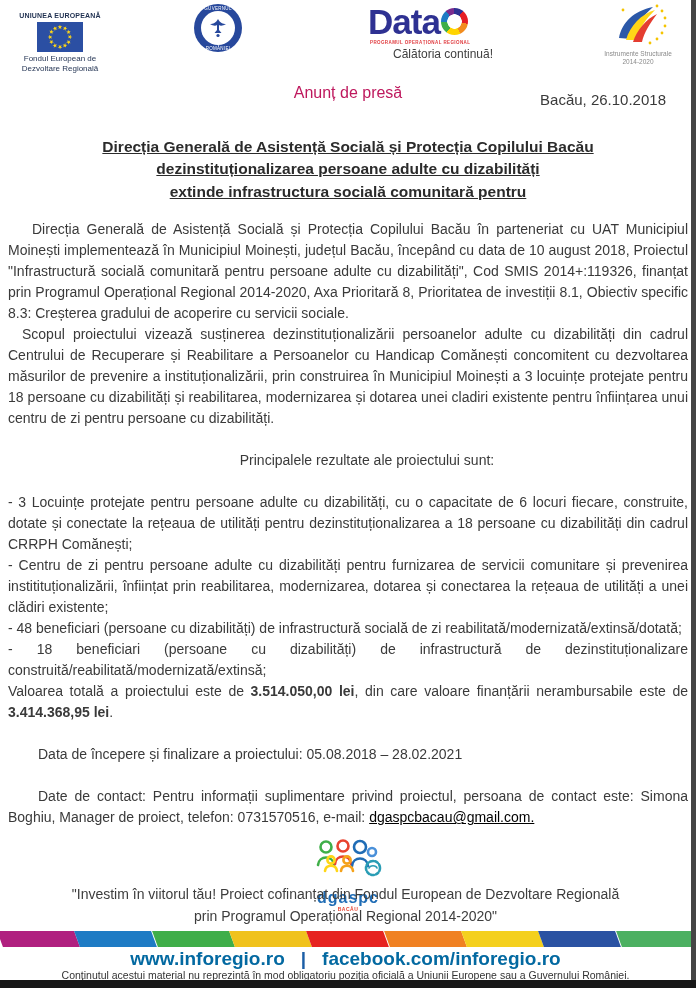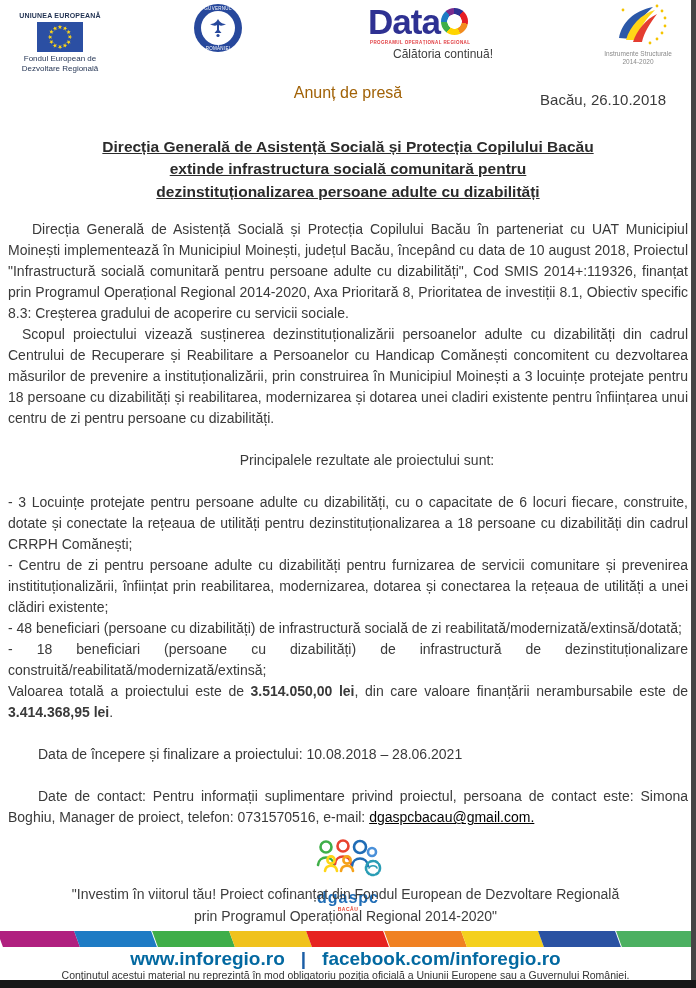--- a/index.html
+++ b/index.html
@@ -45,21 +45,21 @@
       radial-gradient(circle at 50% 50%, #ffffff 0 7px, rgba(255,255,255,0) 7.5px),
       conic-gradient(#2e3192 0 40deg,#e51e25 40deg 100deg,#f28c1e 100deg 155deg,#ffd400 155deg 215deg,#3fae49 215deg 270deg,#1e7bc4 270deg 320deg,#7a2c8e 320deg 360deg);}
   .regio-sub{font-size:4.5px;font-weight:bold;color:#e03a3e;letter-spacing:.4px;margin:1px 0 2px 2px;}
   .regio-tag{font-size:12px;color:#404040;text-align:center;}
 
   .is-block{position:absolute;right:12px;top:2px;width:92px;text-align:center;}
   .is-caption{font-size:6.5px;color:#8a8a8a;line-height:1.3;}
 
   
   .press-row{position:relative;height:26px;margin-top:12px;}
-  .press-type{display:block;text-align:center;font-size:16px;color:#a16207;}
+  .press-type{display:block;text-align:center;font-size:16px;color:#be185d;}
   .press-date{position:absolute;right:30px;top:7px;font-size:15px;color:#3a3a3a;}
 
   
   .doc-title{margin:26px 20px 0 20px;text-align:center;font-weight:bold;font-size:15.5px;
     color:#2b2b2b;line-height:1.45;text-decoration:underline;}
 
   
   .body-text{margin:16px 8px 0 8px;font-size:14px;line-height:1.5;text-align:justify;}
   .body-text p{margin:0;}
   .p-indent-lg{text-indent:24px;}
@@ -160,34 +160,34 @@
     </div>
   </div>
 
   <div class="press-row">
     <span class="press-type">Anunț de presă</span>
     <span class="press-date">Bacău, 26.10.2018</span>
   </div>
 
   <div class="doc-title">
     <div>Direcția Generală de Asistență Socială și Protecția Copilului Bacău</div>
+    <div>dezinstituționalizarea  persoane adulte cu dizabilități</div>
     <div>extinde infrastructura socială comunitară pentru</div>
-    <div>dezinstituționalizarea  persoane adulte cu dizabilități</div>
   </div>
 
   <div class="body-text">
     <p class="p-indent-lg">Direcția Generală de Asistență Socială și Protecția Copilului Bacău în parteneriat cu UAT Municipiul Moinești implementează în Municipiul Moinești, județul Bacău, începând cu data de 10 august 2018,  Proiectul "Infrastructură socială comunitară pentru persoane adulte cu dizabilități", Cod SMIS 2014+:119326, finanțat prin Programul Operațional Regional 2014-2020, Axa Prioritară 8, Prioritatea de investiții 8.1, Obiectiv specific 8.3: Creșterea gradului de acoperire cu servicii sociale.</p>
     <p class="p-indent-sm">Scopul proiectului vizează susținerea dezinstituționalizării persoanelor adulte cu dizabilități din cadrul Centrului de Recuperare și Reabilitare a Persoanelor cu Handicap Comănești concomitent cu dezvoltarea măsurilor de prevenire a instituționalizării, prin construirea în Municipiul Moinești  a 3 locuințe protejate pentru 18 persoane cu dizabilități și reabilitarea, modernizarea și dotarea unei cladiri existente pentru înființarea unui centru de zi pentru persoane cu  dizabilități.</p>
     <p class="results-heading">Principalele rezultate ale proiectului sunt:</p>
     <p>- 3 Locuințe protejate pentru persoane adulte cu dizabilități, cu o capacitate de 6 locuri fiecare, construite, dotate și  conectate la rețeaua de utilități pentru dezinstituționalizarea a 18 persoane cu dizabilități din cadrul CRRPH Comănești;</p>
     <p>- Centru de zi pentru persoane adulte cu dizabilități pentru furnizarea de servicii comunitare și prevenirea institituționalizării, înființat prin reabilitarea, modernizarea, dotarea și conectarea la rețeaua de  utilități a unei clădiri existente;</p>
     <p>- 48 beneficiari (persoane cu dizabilități) de infrastructură socială de zi reabilitată/modernizată/extinsă/dotată;</p>
     <p>- 18 beneficiari (persoane cu dizabilități) de infrastructură de dezinstituționalizare construită/reabilitată/modernizată/extinsă;</p>
     <p><span>Valoarea totală a proiectului este de </span><span class="bold">3.514.050,00 lei</span><span>, din care valoare finanțării nerambursabile este de </span><span class="bold">3.414.368,95 lei</span><span>.</span></p>
-    <p class="mt-line indent-30">Data de începere și finalizare a proiectului: 10.08.2018 – 28.06.2021</p>
+    <p class="mt-line indent-30">Data de începere și finalizare a proiectului: 05.08.2018 – 28.02.2021</p>
     <p class="mt-line indent-30"><span>Date de contact: Pentru informații suplimentare privind proiectul, persoana de contact este: Simona Boghiu, Manager de proiect, telefon: 0731570516, e-mail: </span><a href="#" class="email-link">dgaspcbacau@gmail.com.</a></p>
   </div>
 
   <div class="dgaspc">
     <svg width="84" height="48" viewBox="0 0 84 48">
       <g fill="none" stroke-linecap="round" stroke-width="2.6">
         <circle cx="20" cy="9" r="5.5" stroke="#3faf49"></circle>
         <path d="M12 27 C13 17 27 17 28 27" stroke="#3faf49"></path>
         <circle cx="37" cy="8" r="5.5" stroke="#e8432f"></circle>
         <path d="M29 26 C30 16 44 16 45 26" stroke="#e8432f"></path>

